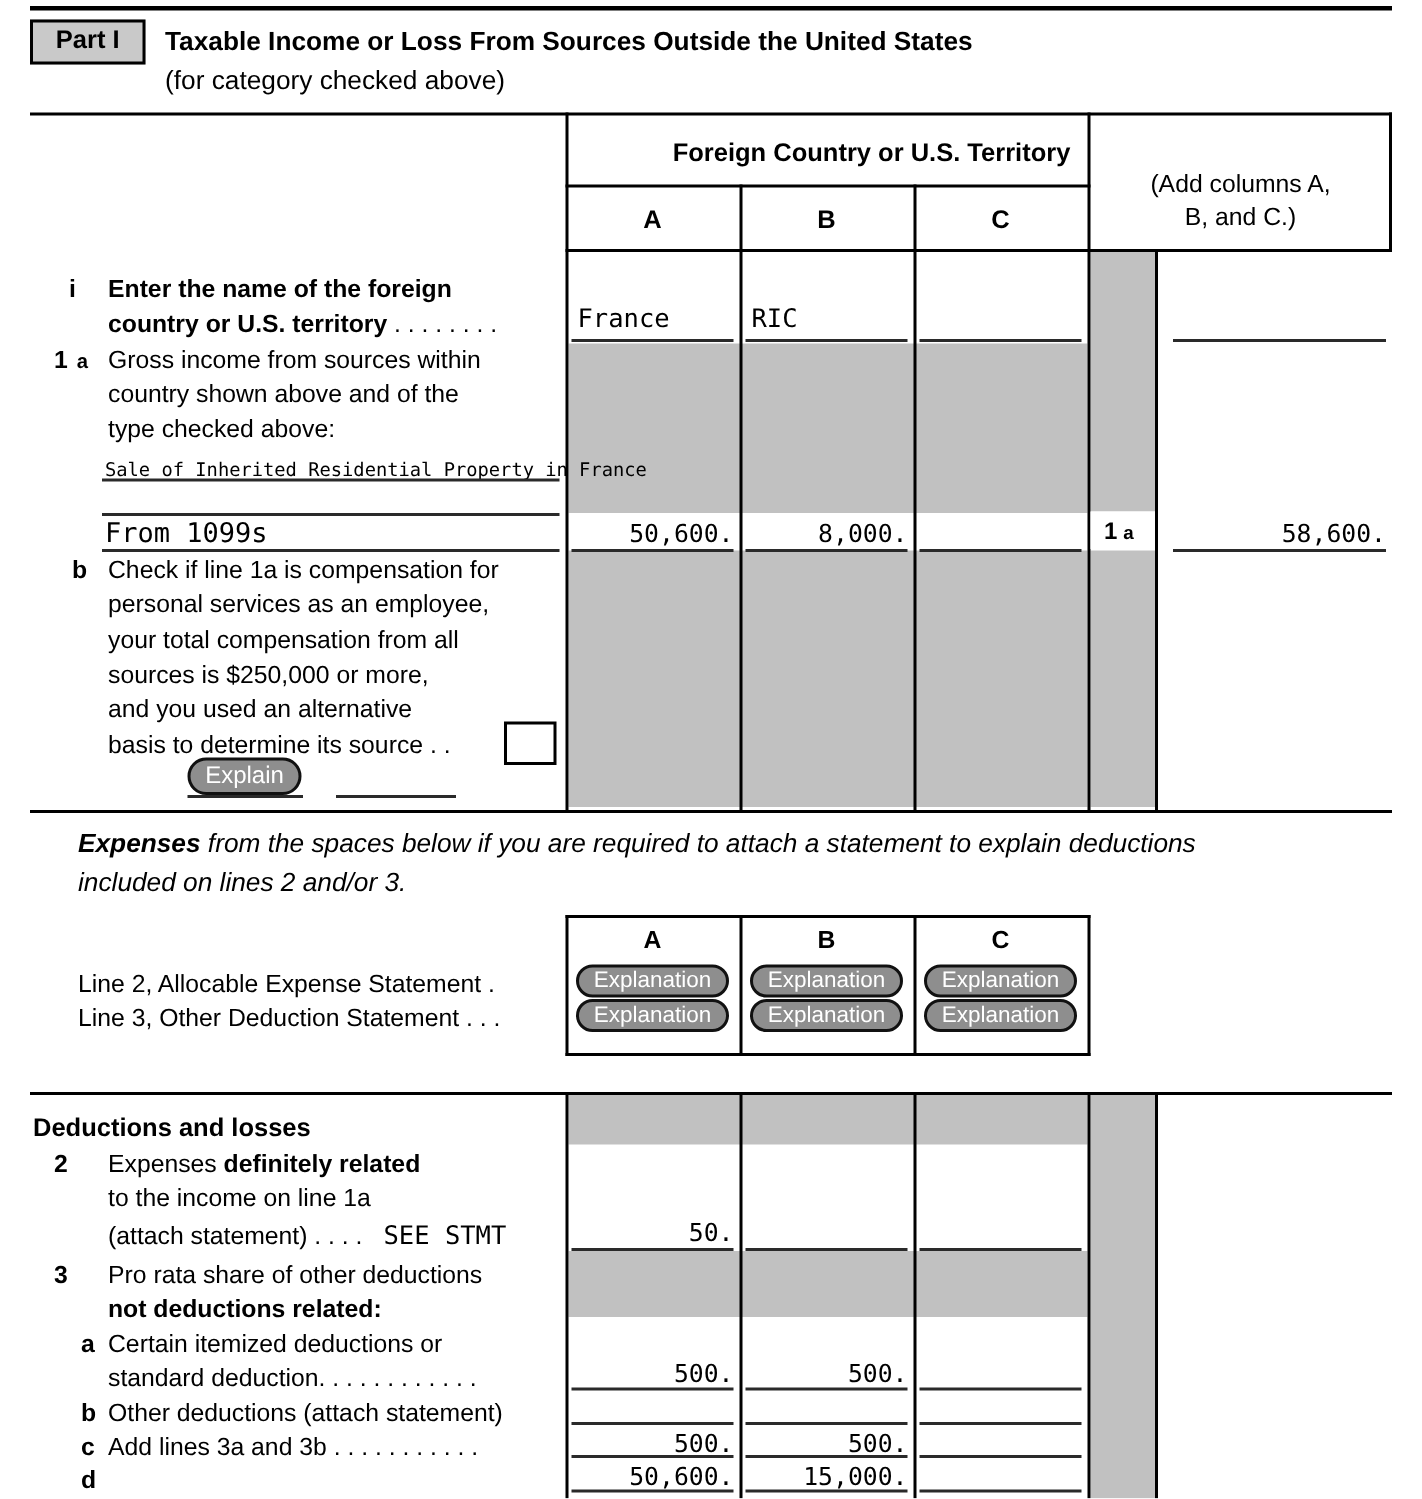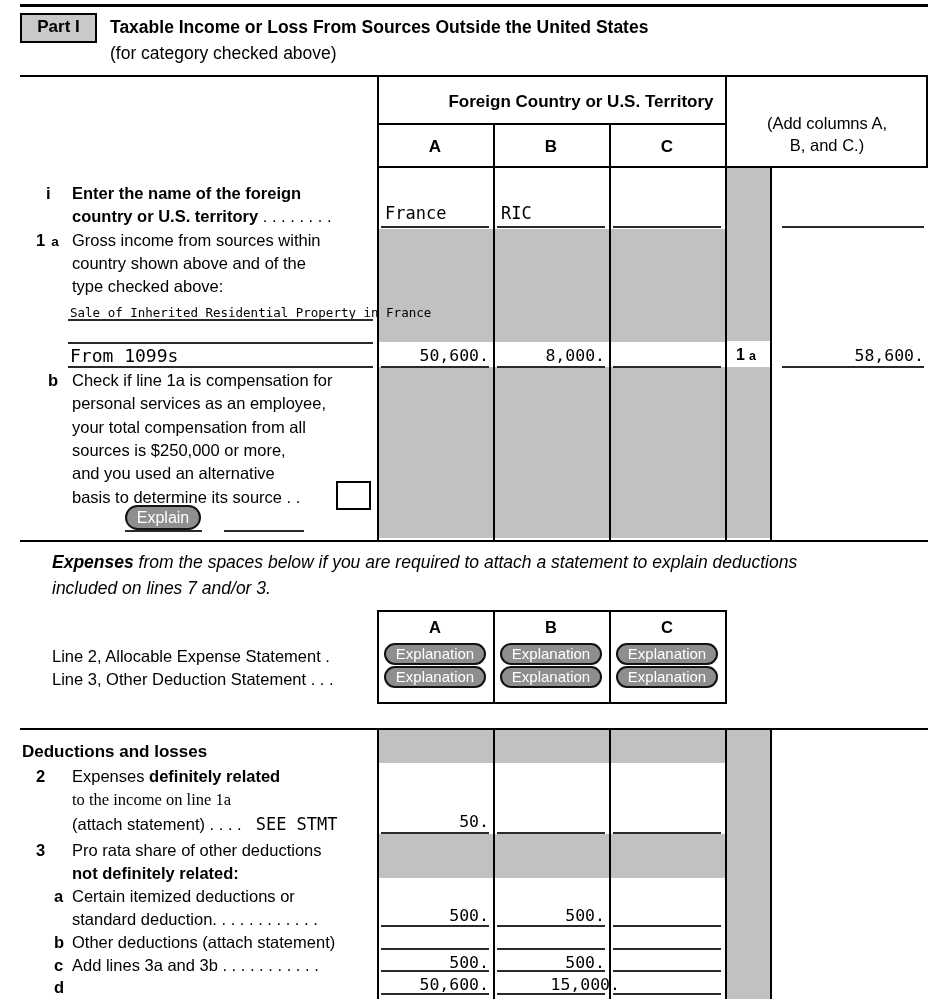--- a/index.html
+++ b/index.html
@@ -114,21 +114,21 @@
   <div class="t" style="left:72px;top:464px;">and you used an alternative</div>
   <div class="t" style="left:72px;top:488px;">basis to determine its source . .</div>
   <div class="chk" style="left:336px;top:481px;width:31px;height:25px;"></div>
   <div class="pill" style="left:125px;top:505px;width:72px;height:21px;font-size:16px;line-height:21px;">Explain</div>
   <div class="ul" style="left:125px;top:530px;width:77px;"></div>
   <div class="ul" style="left:224px;top:530px;width:80px;"></div>
 
   <div class="t i" style="left:52px;top:553px;font-size:17.5px;">
     <span class="b">Expenses</span><span> from the spaces below if you are required to attach a statement to explain deductions</span>
   </div>
-  <div class="t i" style="left:52px;top:579px;font-size:17.5px;">included on lines 7 and/or 3.</div>
+  <div class="t i" style="left:52px;top:579px;font-size:17.5px;">included on lines 2 and/or 3.</div>
 
   <div class="hl" style="left:377px;top:610px;width:350px;"></div>
   <div class="hl" style="left:377px;top:702px;width:350px;"></div>
   <div class="vl" style="left:377px;top:610px;height:94px;"></div>
   <div class="vl" style="left:725px;top:610px;height:94px;"></div>
   <div class="vl" style="left:493px;top:610px;height:94px;"></div>
   <div class="vl" style="left:609px;top:610px;height:94px;"></div>
   <div class="t b ctr" style="left:377px;top:618px;width:116px;font-size:16.5px;">A</div>
   <div class="t b ctr" style="left:493px;top:618px;width:116px;font-size:16.5px;">B</div>
   <div class="t b ctr" style="left:609px;top:618px;width:116px;font-size:16.5px;">C</div>
@@ -142,32 +142,32 @@
   <div class="pill" style="left:384px;top:666px;width:98px;height:18px;">Explanation</div>
   <div class="pill" style="left:500px;top:666px;width:98px;height:18px;">Explanation</div>
   <div class="pill" style="left:616px;top:666px;width:98px;height:18px;">Explanation</div>
 
   <div class="t b" style="left:22px;top:742px;font-size:17px;">Deductions and losses</div>
 
   <div class="t b" style="left:36px;top:767px;">2</div>
   <div class="t" style="left:72px;top:767px;">
     <span>Expenses </span><span class="b">definitely related</span>
   </div>
-  <div class="t" style="left:72px;top:790px;font-family:Liberation Serif, serif;">to the income on line 1a</div>
+  <div class="t" style="left:72px;top:790px;">to the income on line 1a</div>
   <div class="t" style="left:72px;top:815px;">
     <span>(attach statement) . . . .</span><span class="mono" style="font-size:17px;margin-left:14px;">SEE STMT</span>
   </div>
   <div class="val" style="left:379px;top:812px;width:110px;">50.</div>
   <div class="ul" style="left:381px;top:832px;width:108px;"></div>
   <div class="ul" style="left:497px;top:832px;width:108px;"></div>
   <div class="ul" style="left:613px;top:832px;width:108px;"></div>
 
   <div class="t b" style="left:36px;top:841px;">3</div>
   <div class="t" style="left:72px;top:841px;">Pro rata share of other deductions</div>
-  <div class="t b" style="left:72px;top:864px;">not definitely related:</div>
+  <div class="t b" style="left:72px;top:864px;">not deductions related:</div>
 
   <div class="t b" style="left:54px;top:887px;">a</div>
   <div class="t" style="left:72px;top:887px;">Certain itemized deductions or</div>
   <div class="t" style="left:72px;top:910px;">standard deduction. . . . . . . . . . . .</div>
   <div class="val" style="left:379px;top:906px;width:110px;">500.</div>
   <div class="val" style="left:495px;top:906px;width:110px;">500.</div>
   <div class="ul" style="left:381px;top:925px;width:108px;"></div>
   <div class="ul" style="left:497px;top:925px;width:108px;"></div>
   <div class="ul" style="left:613px;top:925px;width:108px;"></div>
 
@@ -180,18 +180,18 @@
   <div class="t b" style="left:54px;top:956px;">c</div>
   <div class="t" style="left:72px;top:956px;">Add lines 3a and 3b . . . . . . . . . . .</div>
   <div class="val" style="left:379px;top:953px;width:110px;">500.</div>
   <div class="val" style="left:495px;top:953px;width:110px;">500.</div>
   <div class="ul" style="left:381px;top:970px;width:108px;"></div>
   <div class="ul" style="left:497px;top:970px;width:108px;"></div>
   <div class="ul" style="left:613px;top:970px;width:108px;"></div>
 
   <div class="t b" style="left:54px;top:978px;">d</div>
   <div class="val" style="left:379px;top:975px;width:110px;">50,600.</div>
-  <div class="val" style="left:510px;top:975px;width:110px;">15,000.</div>
+  <div class="val" style="left:495px;top:975px;width:110px;">15,000.</div>
   <div class="ul" style="left:381px;top:993px;width:108px;"></div>
   <div class="ul" style="left:497px;top:993px;width:108px;"></div>
   <div class="ul" style="left:613px;top:993px;width:108px;"></div>
 
 </div>
 
 </body></html>

